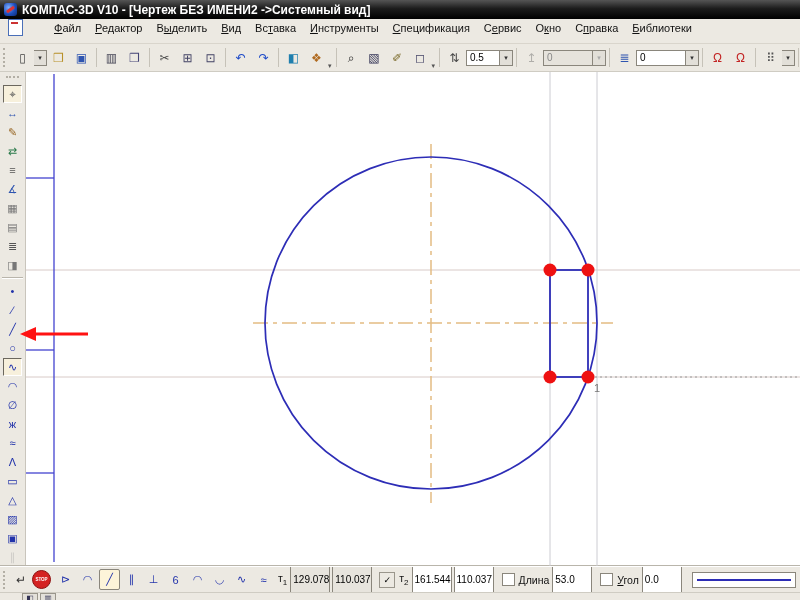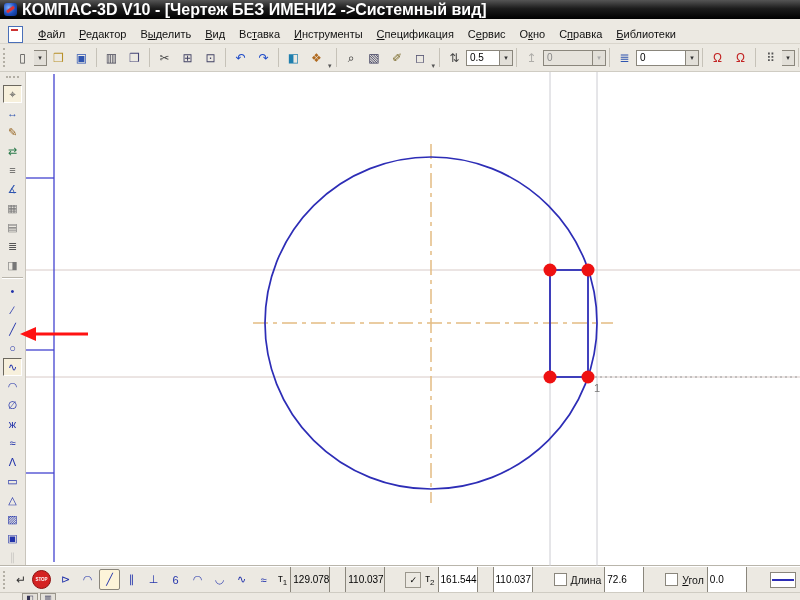--- a/index.html
+++ b/index.html
@@ -7,24 +7,24 @@
           font-family:"Liberation Sans",sans-serif;cursor:default;user-select:none;}
   
   .titlebar{position:absolute;left:0;top:0;width:800px;height:19px;
             background:linear-gradient(180deg,#555 0%,#1c1c1c 45%,#000 100%);
             display:flex;align-items:center;gap:5px;padding-left:4px;box-sizing:border-box;}
   .app-icon{width:13px;height:13px;border-radius:3px;flex:0 0 auto;
             background:radial-gradient(circle at 35% 35%,#7fb0ff 0%,#1d4dbb 55%,#0c2d7a 100%);
             position:relative;}
   .app-icon::after{content:"";position:absolute;left:2px;top:5px;width:9px;height:3px;
             background:#d33;transform:rotate(-35deg);border-radius:1px;}
-  .titlebar .t{color:#fff;font-size:16px;font-weight:bold;white-space:nowrap;}
+  .titlebar .t{color:#fff;font-size:12px;font-weight:bold;white-space:nowrap;}
   
   .menubar{position:absolute;left:0;top:19px;width:800px;height:25px;background:#ece9e2;
-           display:flex;align-items:flex-end;border-bottom:1px solid #d9d5cc;box-sizing:border-box;}
+           display:flex;align-items:flex-start;border-bottom:1px solid #d9d5cc;box-sizing:border-box;gap:16px;}
   .docicon{width:13px;height:15px;margin:0 8px 0 8px;background:#fff;border:1px solid #4a6fb8;
            position:relative;flex:0 0 auto;}
   .docicon::after{content:"";position:absolute;left:2px;top:2px;width:7px;height:2px;background:#c33;}
   .menu-item{font-size:11px;color:#111;padding:3px 7px;white-space:nowrap;}
   .menu-item u{text-decoration:underline;}
   
   .toolbar{position:absolute;left:0;top:44px;width:800px;height:28px;background:#ece9e2;
            border-bottom:1px solid #cfccc3;display:flex;align-items:center;padding-left:2px;
            box-sizing:border-box;overflow:hidden;}
   .tb-btn{width:21px;height:21px;display:flex;align-items:center;justify-content:center;
@@ -62,21 +62,21 @@
              font-size:12px;color:#333;flex:0 0 auto;}
   .stop-btn{width:17px;height:17px;border-radius:50%;background:#d42222;border:1px solid #8c0f0f;
             color:#fff;font-size:4.5px;font-weight:bold;display:flex;align-items:center;
             justify-content:center;letter-spacing:0;flex:0 0 auto;margin:0 4px 0 2px;}
   .mode-btn{width:19px;height:19px;display:flex;align-items:center;justify-content:center;
             font-size:11px;color:#2233ab;border:1px solid transparent;border-radius:2px;flex:0 0 auto;}
   .mode-btn.active{border-color:#8a867c;background:#fdf4d9;}
   .plabel{font-size:10.5px;color:#111;margin:0 3px 0 4px;white-space:nowrap;}
   .plabel sub{font-size:8px;}
   .pf{width:40px;height:32px;border:1px solid #8a867c;background:#fff;font-size:10px;
-      display:flex;align-items:center;padding:2px 2px;margin-right:15px;flex:0 0 auto;box-sizing:border-box;}
+      display:flex;align-items:center;padding:2px 2px;margin-right:2px;flex:0 0 auto;box-sizing:border-box;}
   .pf.ro{background:#e7e4dd;}
   .ckbtn{width:14px;height:14px;border:1px solid #9a968c;background:#ece9e2;font-size:9px;
          display:flex;align-items:center;justify-content:center;margin-left:5px;flex:0 0 auto;}
   .cb{width:11px;height:11px;border:1px solid #8a867c;background:#fff;margin-left:6px;flex:0 0 auto;}
   .style-box{flex:1 1 auto;max-width:148px;height:16px;border:1px solid #8a867c;background:#fff;
              margin:0 4px 0 8px;display:flex;align-items:center;box-sizing:border-box;}
   .style-box .ln{width:92%;height:2px;background:#2d2db6;margin:0 auto;}
   
   .propbar2{position:absolute;left:0;top:592px;width:800px;height:8px;background:#ece9e2;
             border-top:1px solid #cfccc3;display:flex;gap:2px;padding-left:22px;overflow:hidden;}
@@ -213,21 +213,21 @@
       </span>
     <span class="plabel"><span>т</span><sub>1</sub></span>
     <span class="pf ro">129.078</span>
     <span class="pf ro">110.037</span>
     <span class="ckbtn">✓</span>
     <span class="plabel"><span>т</span><sub>2</sub></span>
     <span class="pf">161.544</span>
     <span class="pf">110.037</span>
     <span class="cb"></span>
     <span class="plabel"><u>Д</u>лина</span>
-    <span class="pf">72.6</span>
+    <span class="pf">53.0</span>
     <span class="cb"></span>
     <span class="plabel"><u>У</u>гол</span>
     <span class="pf">0.0</span>
     <span class="style-box">
         <span class="ln"></span>
       </span>
   </div>
 
   <div class="propbar2">
       <span class="r2-btn">◧</span>

